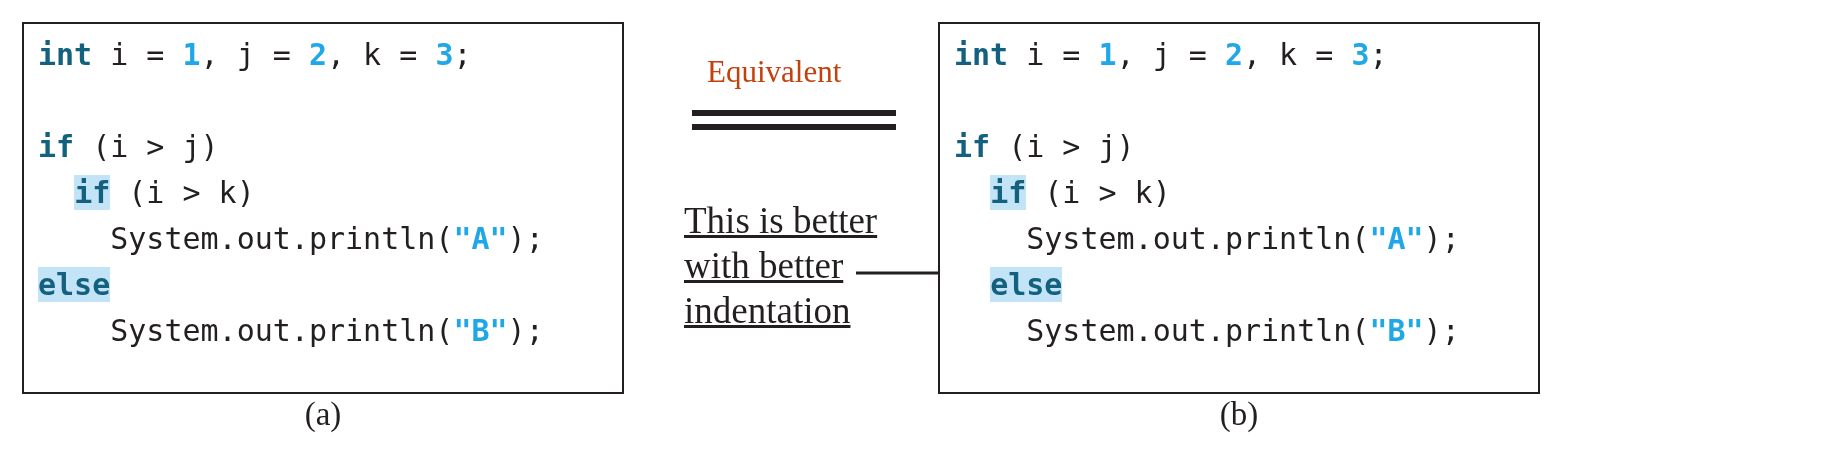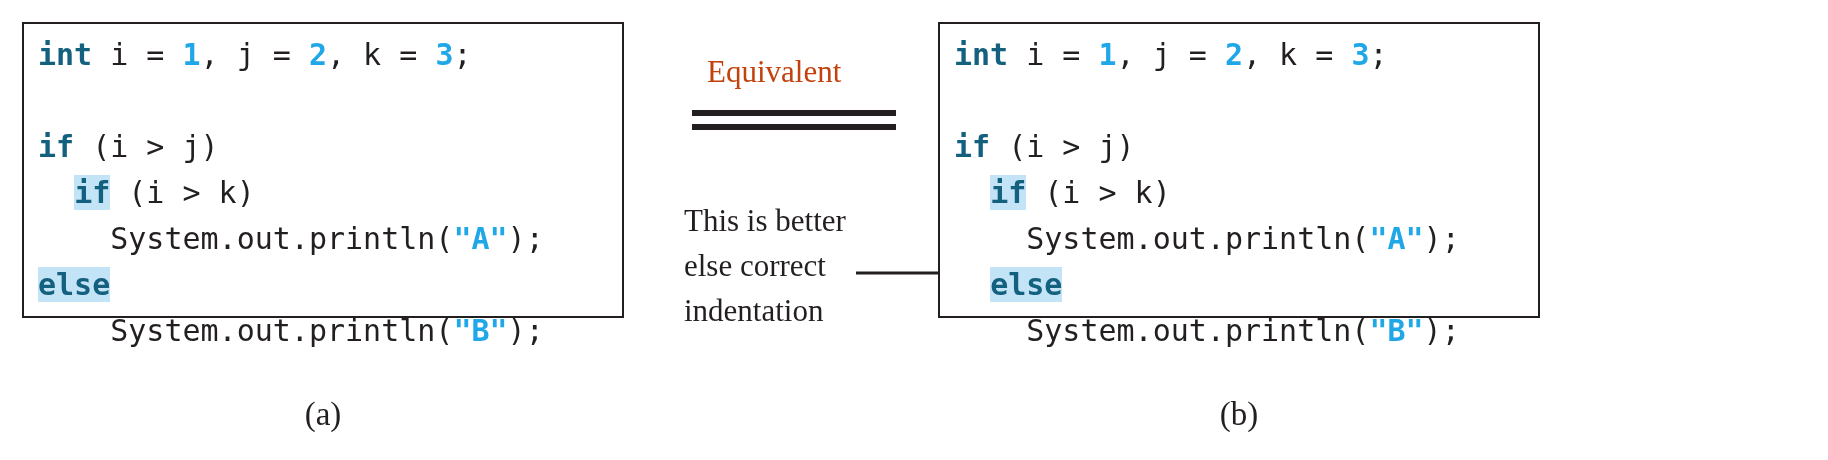--- a/index.html
+++ b/index.html
@@ -12,21 +12,21 @@
     height: 460px;
     position: relative;
     font-family: "Liberation Serif", serif;
     overflow: hidden;
   }
 
   
   .code-panel {
     position: absolute;
     top: 22px;
-    height: 296px;
+    height: 372px;
     box-sizing: border-box;
     border: 2px solid #231f20;
     background: #ffffff;
   }
   #panel-a { left: 22px;   width: 602px; }
   #panel-b { left: 938px;  width: 602px; }
 
   .code-block {
     position: absolute;
     left: 14px;
@@ -71,24 +71,25 @@
     height: 6px;
     background: #231f20;
   }
   #equals-symbol .bar-top    { top: 0px; }
   #equals-symbol .bar-bottom { top: 14px; }
 
   #note-block {
     position: absolute;
     left: 684px;
     top: 198px;
-    font-size: 31px;
+    font-size: 37px;
     line-height: 45px;
     color: #231f20;
     text-align: left;
+    text-decoration: underline;
   }
   #note-block .note-line { display: block; white-space: nowrap; }
 
   
   #arrow-pointer {
     position: absolute;
     left: 856px;
     top: 258px;
     width: 258px;
     height: 30px;
@@ -117,21 +118,21 @@
 
 <div class="mid-label" id="equivalent-label">Equivalent</div>
 
 <div id="equals-symbol">
   <div class="bar bar-top"></div>
   <div class="bar bar-bottom"></div>
 </div>
 
 <div id="note-block">
   <span class="note-line">This is better</span>
-  <span class="note-line">else correct</span>
+  <span class="note-line">with better</span>
   <span class="note-line">indentation</span>
 </div>
 
 <div id="arrow-pointer">
   <svg width="258" height="30" viewBox="0 0 258 30" xmlns="http://www.w3.org/2000/svg">
     <line x1="0" y1="15" x2="232" y2="15" stroke="#231f20" stroke-width="3"></line>
     <polygon points="228,5 254,15 228,25" fill="#231f20"></polygon>
   </svg>
 </div>
 

